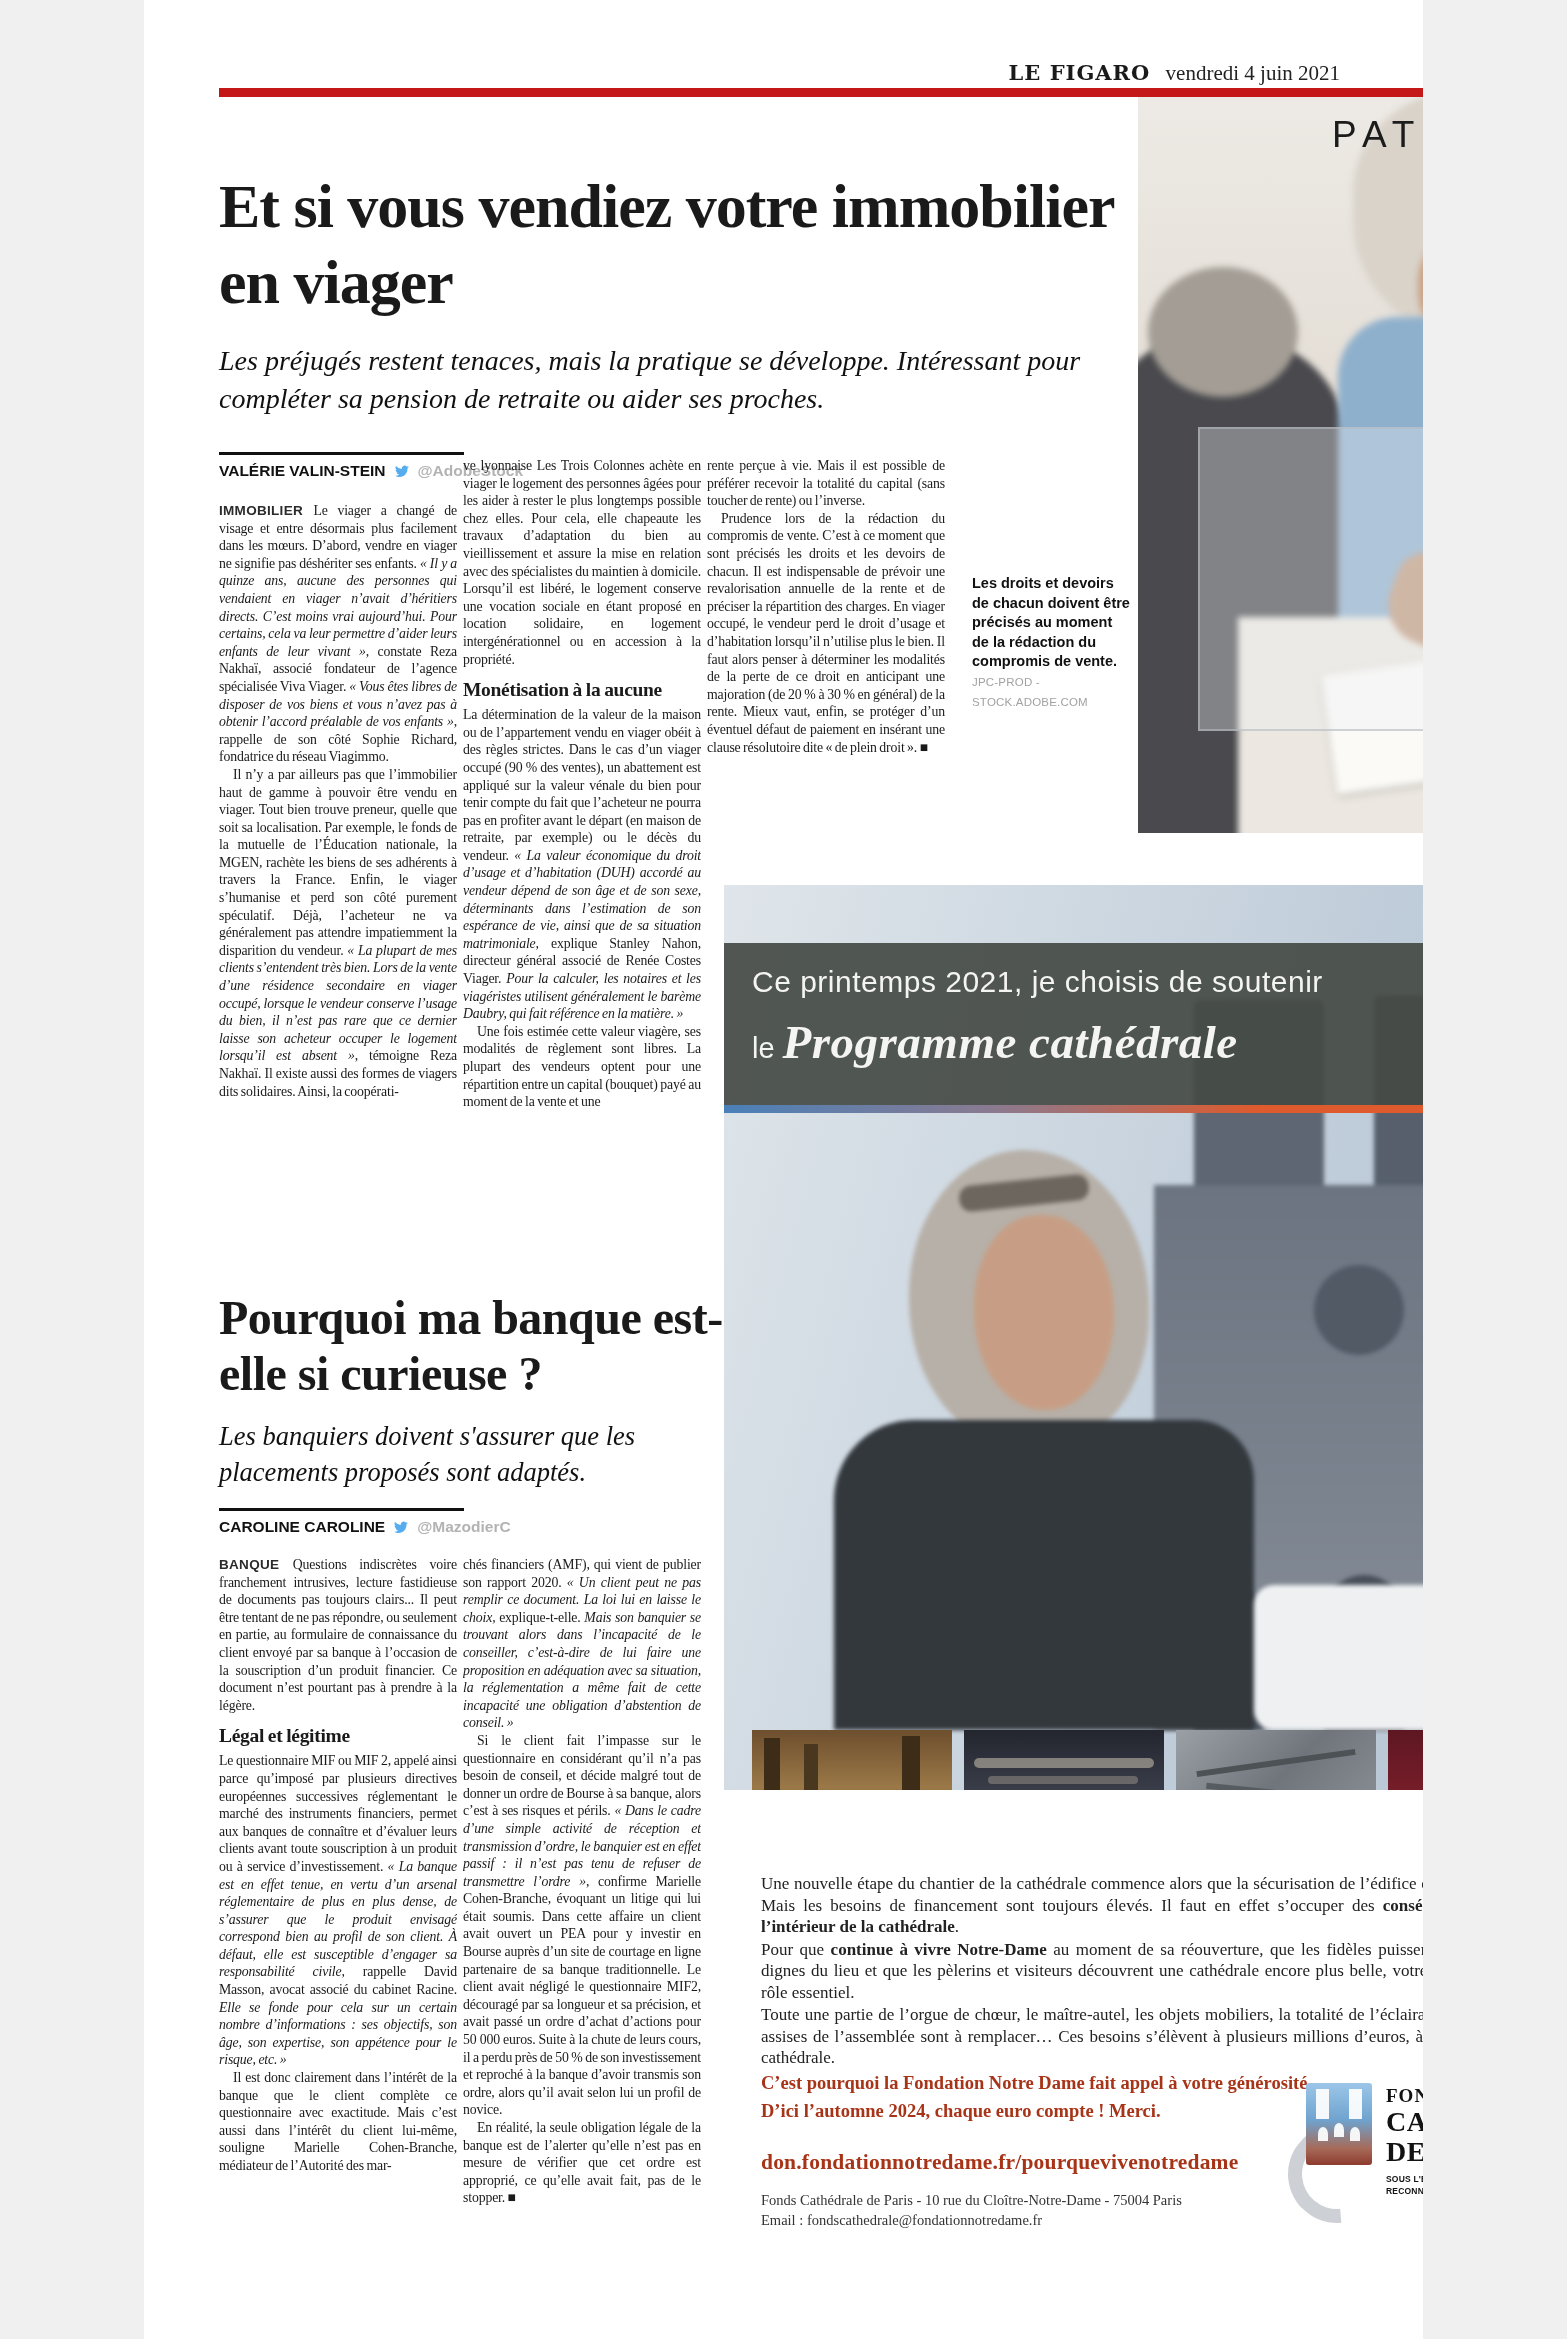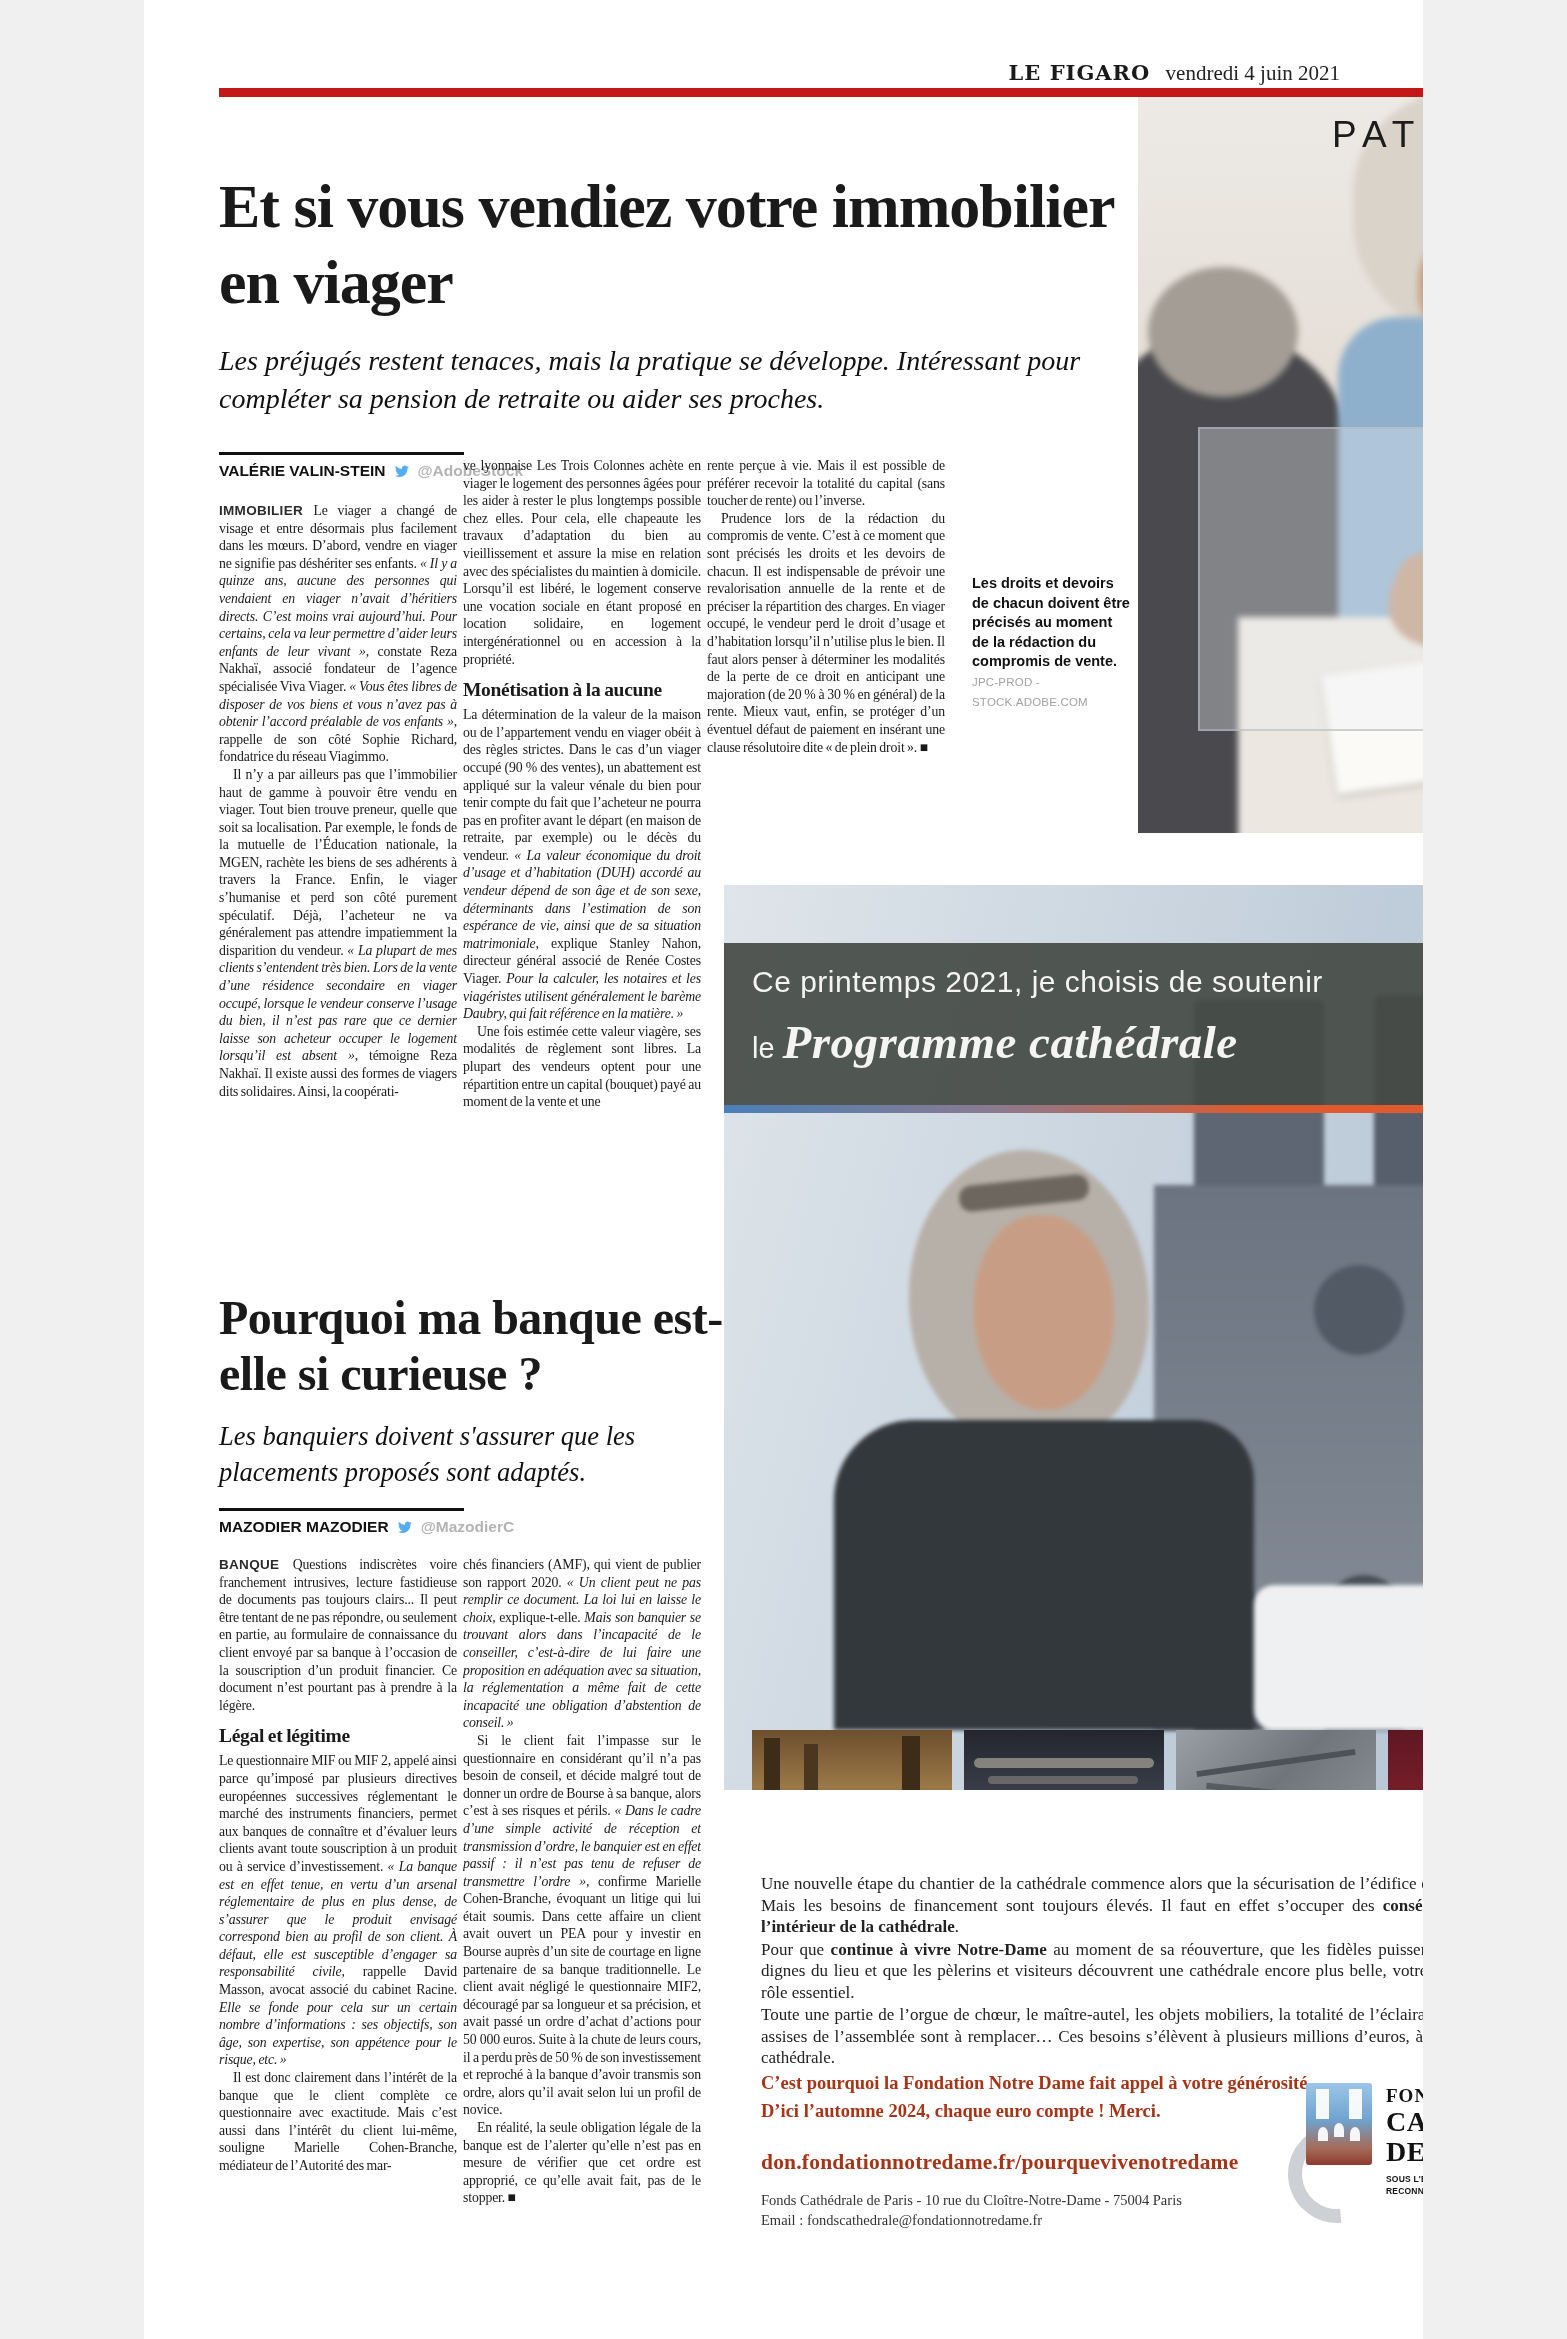--- a/index.html
+++ b/index.html
@@ -234,21 +234,21 @@
         <div class="tag" style="margin-top:0;">RECONNUE D'UTILITÉ PUBLIQUE</div>
       </div>
     </div>
   </div>
 
   <h2 class="abs" id="a2-headline" style="margin:0;">Pourquoi ma banque est-elle si curieuse ?</h2>
   <div class="abs" id="a2-subtitle">Les banquiers doivent s'assurer que les placements proposés sont adaptés.</div>
 
   <div class="abs byline-rule" style="left:75px;top:1508px;width:245px;"></div>
   <div class="abs byline" style="left:75px;top:1518px;">
-    <span>MAZODIER MAZODIER</span>
+    <span>CAROLINE CAROLINE</span>
     <span class="bird"><svg viewBox="0 0 24 24" width="18" height="15">
           <path fill="#55acee" d="M23 5c-.8.4-1.7.6-2.6.8A4.5 4.5 0 0 0 22.4 3c-.9.5-1.9.9-2.9 1.1A4.5 4.5 0 0 0 11.7 8 12.8 12.8 0 0 1 2.4 3.3 4.5 4.5 0 0 0 3.8 9.4c-.7 0-1.4-.2-2-.5v.1c0 2.2 1.5 4 3.6 4.4-.4.1-.8.2-1.2.2-.3 0-.6 0-.9-.1.6 1.8 2.3 3.1 4.2 3.2A9 9 0 0 1 1 18.6a12.7 12.7 0 0 0 6.9 2c8.3 0 12.8-6.9 12.8-12.8v-.6c.9-.6 1.6-1.4 2.3-2.2z"></path>
         </svg></span>
     <span class="handle">@MazodierC</span>
   </div>
 
   <div class="abs col" style="left:75px;top:1556px;width:238px;height:722px;">
       <p class="ni"><span class="kicker">BANQUE  </span><span>Questions indiscrètes voire franchement intrusives, lecture fastidieuse de documents pas toujours clairs... Il peut être tentant de ne pas répondre, ou seulement en partie, au formulaire de connaissance du client envoyé par sa banque à l’occasion de la souscription d’un produit financier. Ce document n’est pourtant pas à prendre à la légère.</span></p>
       <h3 class="sub">Légal et légitime</h3>
       <p class="ni"><span>Le questionnaire MIF ou MIF 2, appelé ainsi parce qu’imposé par plusieurs directives européennes successives réglementant le marché des instruments financiers, permet aux banques de connaître et d’évaluer leurs clients avant toute souscription à un produit ou à service d’investissement. </span><span class="it">« La banque est en effet tenue, en vertu d’un arsenal réglementaire de plus en plus dense, de s’assurer que le produit envisagé correspond bien au profil de son client. À défaut, elle est susceptible d’engager sa responsabilité civile,</span><span> rappelle David Masson, avocat associé du cabinet Racine. </span><span class="it">Elle se fonde pour cela sur un certain nombre d’informations : ses objectifs, son âge, son expertise, son appétence pour le risque, etc. »</span></p>

